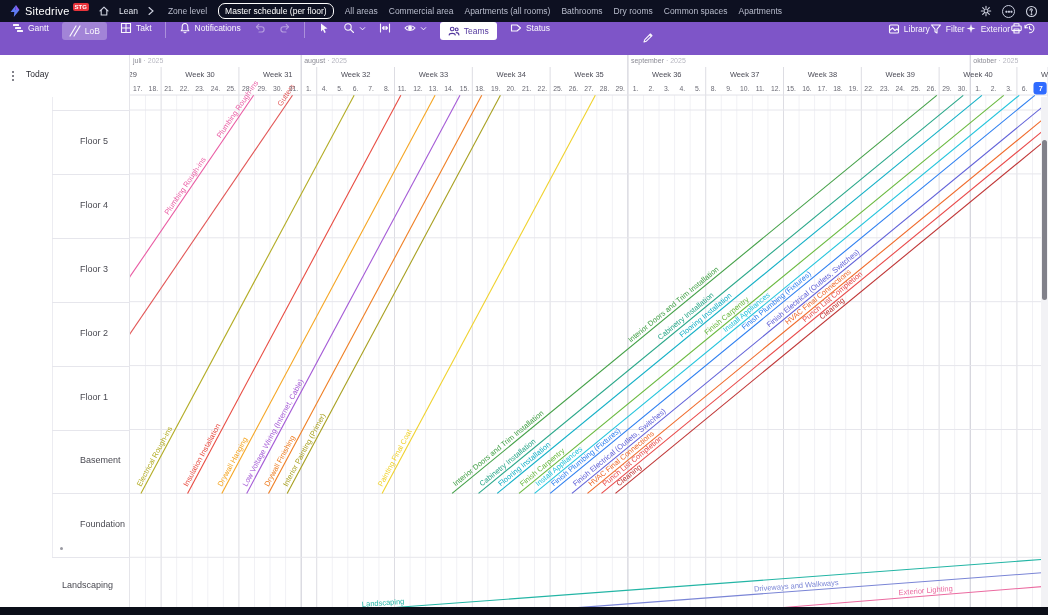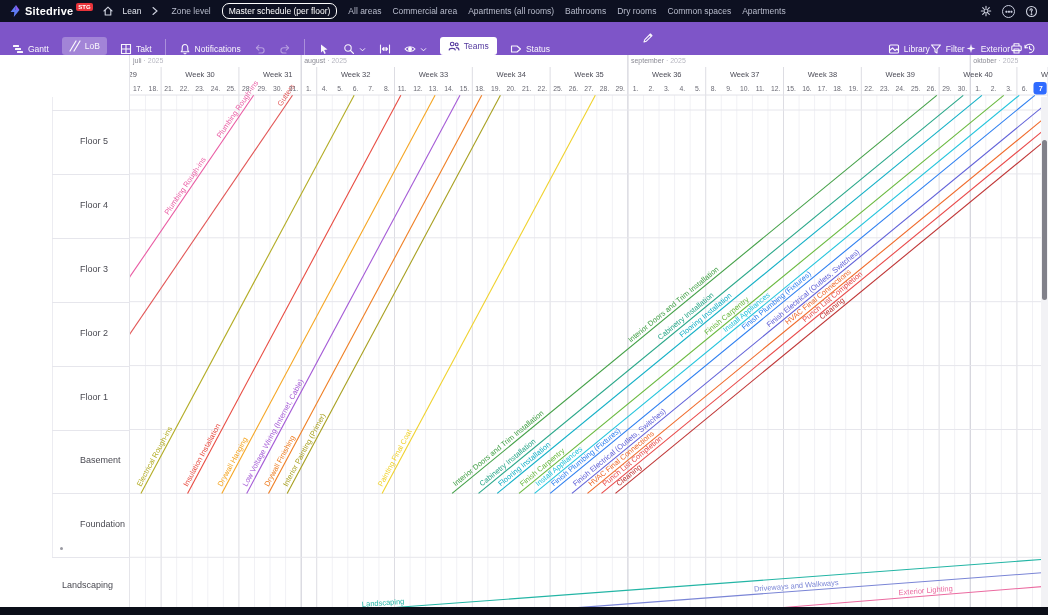--- a/index.html
+++ b/index.html
@@ -4,35 +4,35 @@
 <style>
   *{margin:0;padding:0;box-sizing:border-box}
   html,body{width:1048px;height:615px;overflow:hidden;background:#fff;
     font-family:"Liberation Sans",sans-serif;}
   .app{position:relative;width:1048px;height:615px;overflow:hidden}
 
   
   .topbar{position:absolute;top:0;left:0;right:0;height:22px;background:#0d1021;
     display:flex;align-items:center;gap:9px;padding:0 8px;color:#cfd3e0;z-index:20}
   .brand{display:flex;align-items:center;gap:3px}
-  .brand-name{color:#fff;font-size:11px;font-weight:bold;letter-spacing:.2px}
+  .brand-name{color:#fff;font-size:11px;font-weight:normal;letter-spacing:.2px}
   .stg-badge{background:#e8333a;color:#fff;font-size:6px;font-weight:bold;
     padding:1px 2px;border-radius:2px;position:relative;top:-4px}
   .tb-icon{display:inline-flex;align-items:center;justify-content:center;color:#cfd3e0}
   .crumb{font-size:8.5px;color:#e3e6ef}
   .tabs{display:flex;align-items:center;gap:11px;margin-left:4px}
   .tab{font-size:8.5px;color:#b9bdcd;white-space:nowrap;cursor:pointer}
   .tab.active{color:#fff;border:1px solid #fff;border-radius:7px;padding:2px 6px}
   .topbar-right{margin-left:auto;display:flex;align-items:center;gap:10px;padding-right:2px}
   .avatar{width:13px;height:13px;border:1px solid #c9cede;border-radius:50%;
     display:inline-flex;align-items:center;justify-content:center;font-size:5px;color:#c9cede;letter-spacing:-.5px}
 
   
   .toolbar{position:absolute;top:22px;left:0;right:0;height:33px;background:#7e55c8;
-    display:flex;align-items:flex-end;gap:13px;padding:0 12px;color:rgba(255,255,255,.95);z-index:20}
+    display:flex;align-items:flex-start;gap:13px;padding:0 12px;color:rgba(255,255,255,.95);z-index:20}
   .tbtn{display:inline-flex;align-items:center;gap:4px;font-size:8.5px;white-space:nowrap;cursor:pointer}
   .tbtn .icon{flex:0 0 auto}
   .pill-light{background:rgba(255,255,255,.28);border-radius:3px;padding:3px 7px}
   .pill-white{background:#fff;color:#53389e;border-radius:3px;padding:3px 8px}
   .dim{opacity:.45}
   .sep{width:1px;height:16px;background:rgba(255,255,255,.35)}
   .icon{width:12px;height:12px;display:inline-block}
   .caret{width:7px;height:7px}
   .pen-abs{position:absolute;left:642px;top:10px}
   .toolbar-right{margin-left:auto;display:flex;align-items:center;}
@@ -267,20 +267,30 @@
               <path d="M6.5 4.4 V6.8 L8.3 7.8"></path>
             </g>
           </svg>
       </span>
     </div>
   </div>
 
   <div class="content">
 
     <div class="left-panel">
+      <div class="panel-header">
+        <span class="kebab">
+          <svg width="10" height="12" viewBox="0 0 10 12">
+              <circle cx="5" cy="2" r="1" fill="#5a5a64"></circle>
+              <circle cx="5" cy="6" r="1" fill="#5a5a64"></circle>
+              <circle cx="5" cy="10" r="1" fill="#5a5a64"></circle>
+            </svg>
+        </span>
+        <span class="today">Today</span>
+      </div>
       <div class="gutter-line"></div>
       <div id="panel-lines">
           <div class="panel-row-line" style="top: 55px;"></div>
           <div class="panel-row-line" style="top: 118.9px;"></div>
           <div class="panel-row-line" style="top: 182.8px;"></div>
           <div class="panel-row-line" style="top: 246.7px;"></div>
           <div class="panel-row-line" style="top: 310.6px;"></div>
           <div class="panel-row-line" style="top: 374.5px;"></div>
           <div class="panel-row-line" style="top: 438.4px;"></div>
           <div class="panel-row-line" style="top: 502.3px;"></div>

